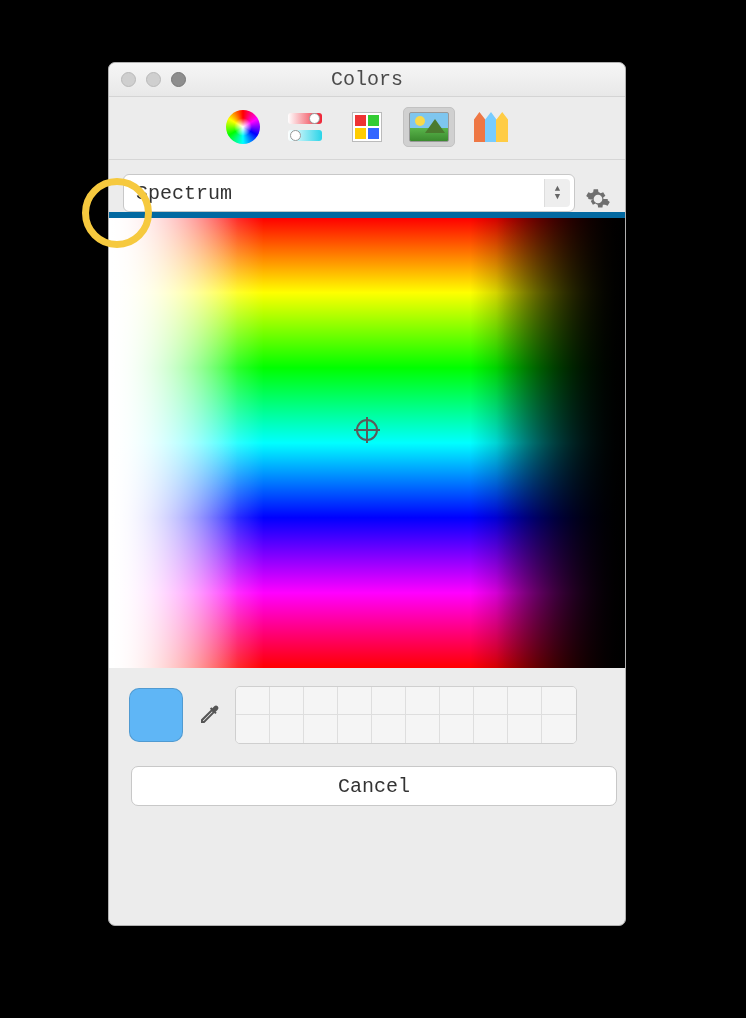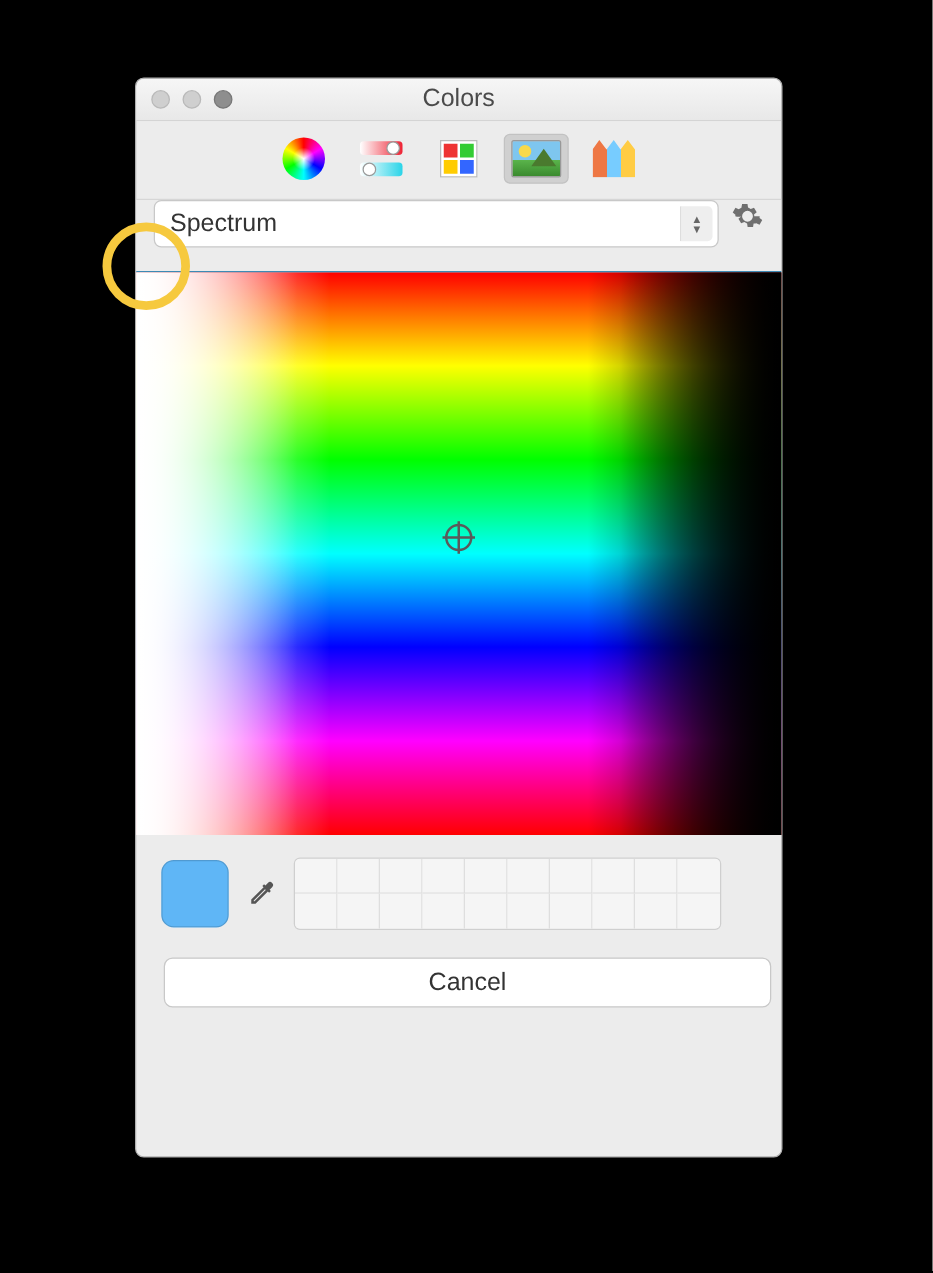--- a/index.html
+++ b/index.html
@@ -16,20 +16,21 @@
     left: 108px;
     top: 62px;
     width: 518px;
     height: 864px;
     background: #ececec;
     border: 1px solid #b0b0b0;
     border-radius: 7px;
     box-shadow: 0 10px 30px rgba(0,0,0,0.6);
     display: flex;
     flex-direction: column;
+    font-family: Liberation Mono, monospace;
   }
   
   .titlebar {
     height: 34px;
     background: linear-gradient(#f6f6f6, #e8e8e8);
     border-bottom: 1px solid #d4d4d4;
     border-radius: 7px 7px 0 0;
     display: flex;
     align-items: center;
     position: relative;
@@ -107,22 +108,22 @@
   .icon-image::after{content:"";position:absolute;left:15px;bottom:8px;width:0;height:0;border-left:10px solid transparent;border-right:10px solid transparent;border-bottom:14px solid #4a7a2e;}
   .icon-crayons {
     width: 34px; height: 30px; position:relative;
     background: linear-gradient(90deg,#e74 0 33%,#7cf 33% 66%,#fc4 66% 100%);
     clip-path: polygon(0 100%,0 25%,16% 0,33% 25%,33% 25%,50% 0,66% 25%,66% 25%,83% 0,100% 25%,100% 100%);
   }
   
   .strip {
     height: 58px;
     background: #ececec;
-    border-bottom: 1px solid #0369a1;
-    display:flex; align-items:flex-start; padding: 0 14px; gap:10px;
+    border-bottom: 6px solid #0369a1;
+    display:flex; align-items:flex-end; padding: 0 14px; gap:10px;
   }
   .dropdown {
     flex:1; height:38px; background:#fff; border:1px solid #c8c8c8; border-radius:6px;
     display:flex; align-items:center; padding:0 12px; position:relative;
     font-size:20px; color:#333;
   }
   .dropdown .arrows{
     position:absolute; right:4px; top:4px; bottom:4px; width:26px;
     background:#eee; border-left:1px solid #ddd; border-radius:0 4px 4px 0;
     display:flex; flex-direction:column; align-items:center; justify-content:center;

